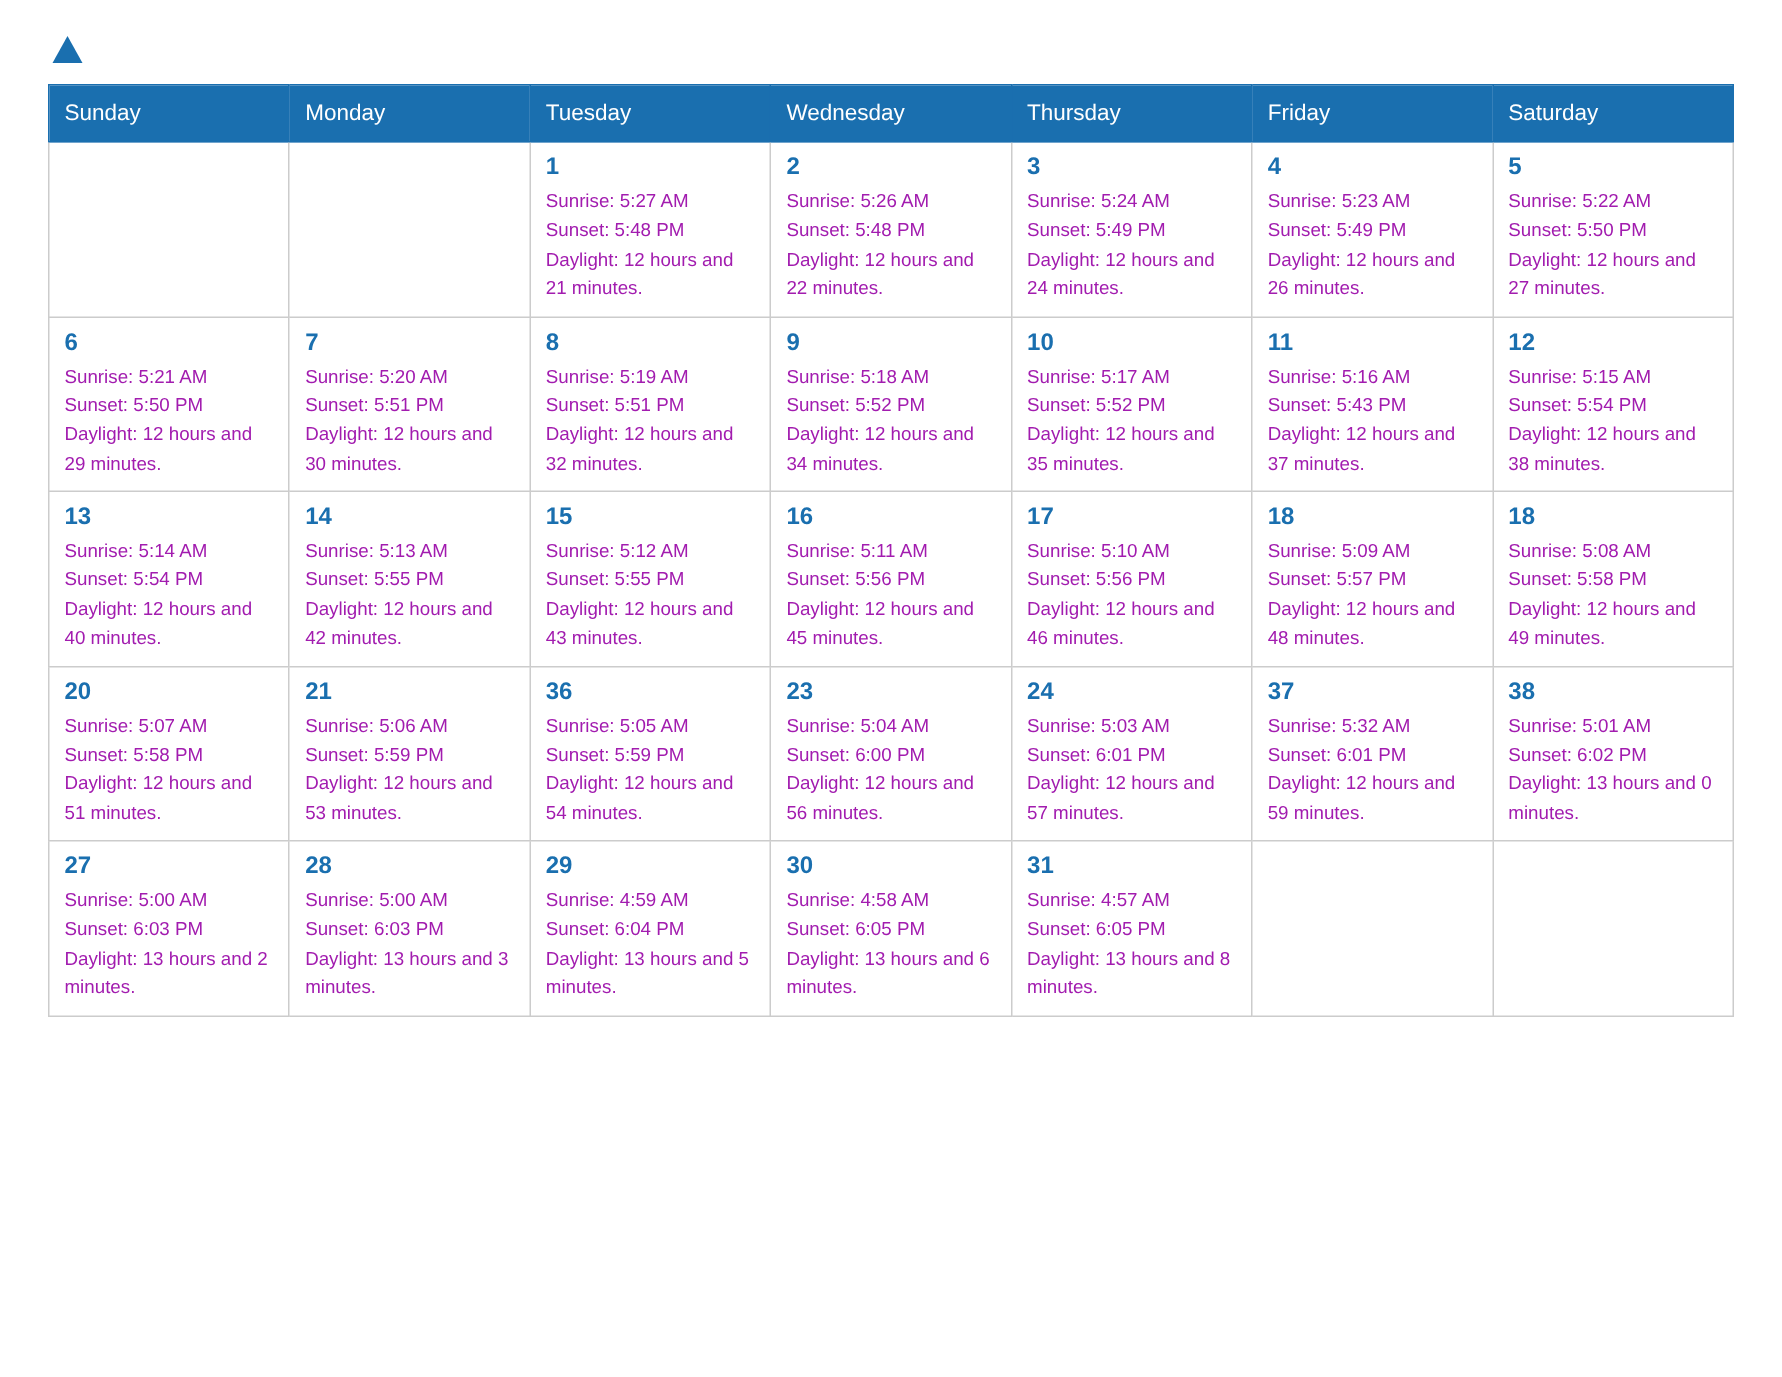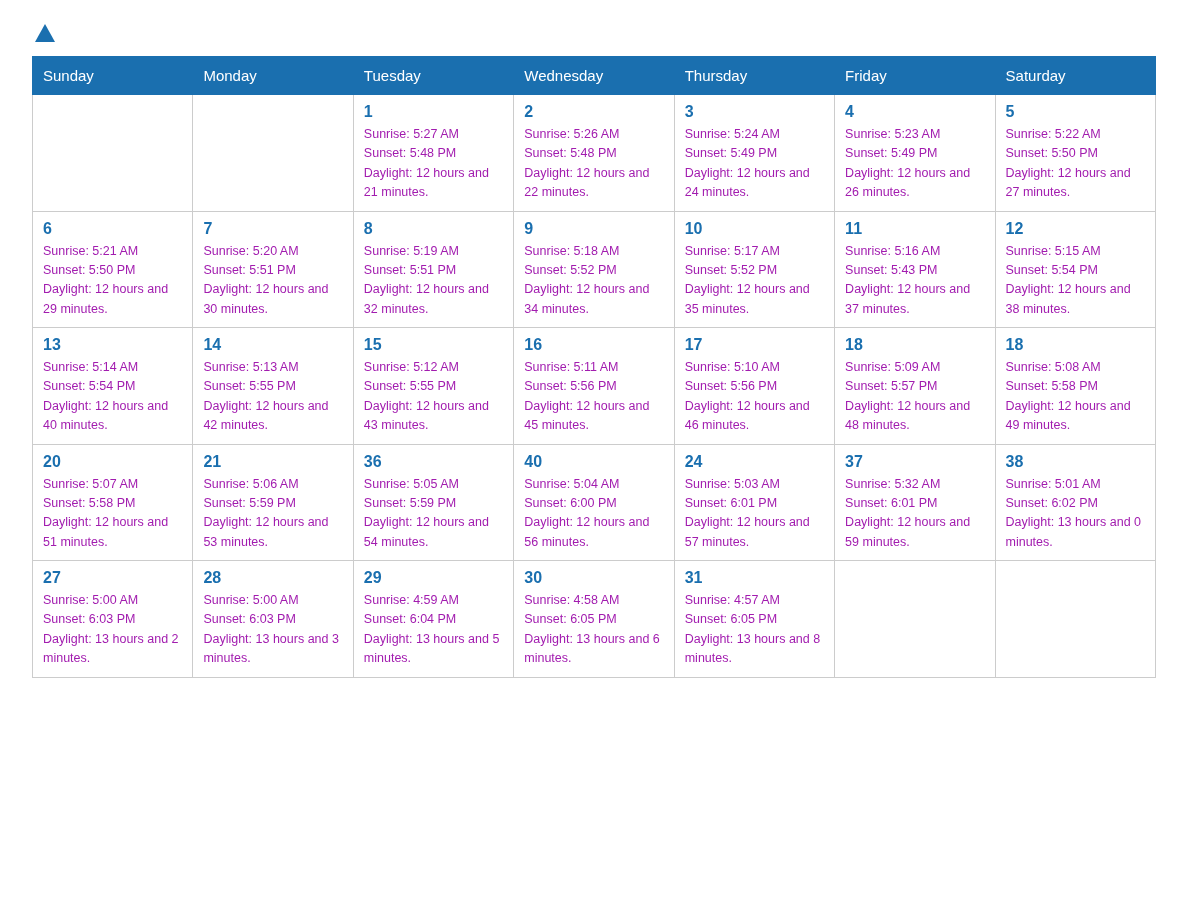--- a/index.html
+++ b/index.html
@@ -286,21 +286,21 @@
 and 53 minutes.</div>
         </td>
         <td>
           <span class="day-num">36</span>
           <div class="day-info">Sunrise: 5:05 AM
 Sunset: 5:59 PM
 Daylight: 12 hours
 and 54 minutes.</div>
         </td>
         <td>
-          <span class="day-num">40</span>
+          <span class="day-num">23</span>
           <div class="day-info">Sunrise: 5:04 AM
 Sunset: 6:00 PM
 Daylight: 12 hours
 and 56 minutes.</div>
         </td>
         <td>
           <span class="day-num">24</span>
           <div class="day-info">Sunrise: 5:03 AM
 Sunset: 6:01 PM
 Daylight: 12 hours

